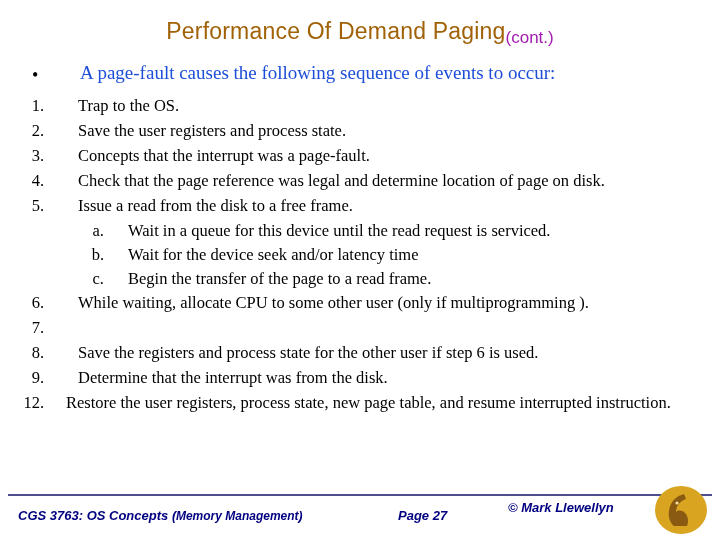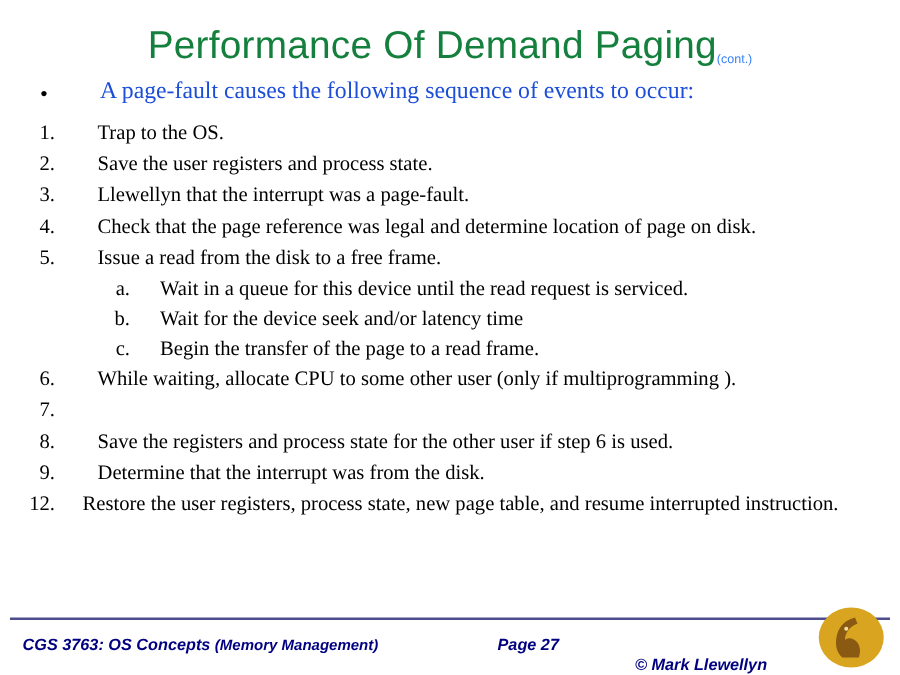--- a/index.html
+++ b/index.html
@@ -22,28 +22,28 @@
   .title-row {
     position: absolute;
     left: 0;
     top: 18px;
     width: 720px;
     text-align: center;
     white-space: nowrap;
   }
   .title-main {
     font-family: "Liberation Sans", sans-serif;
-    font-size: 31px;
-    color: #15803d;
+    font-size: 23px;
+    color: #a16207;
     letter-spacing: 0.2px;
   }
   .title-cont {
     font-family: "Liberation Sans", sans-serif;
-    font-size: 10px;
-    color: #3b82f6;
+    font-size: 17px;
+    color: #a21caf;
     vertical-align: baseline;
     position: relative;
     top: 4px;
     margin-left: 0;
   }
   .bullet-line {
     position: absolute;
     left: 0;
     top: 62px;
     width: 720px;
@@ -146,21 +146,21 @@
   .footer-center {
     position: absolute;
     left: 398px;
     top: 8px;
     white-space: nowrap;
     text-align: center;
   }
   .footer-right {
     position: absolute;
     left: 508px;
-    top: 24px;
+    top: 0;
     white-space: nowrap;
   }
   .logo {
     position: absolute;
     right: 12px;
     top: 485px;
     width: 54px;
     height: 50px;
   }
 </style>
@@ -183,21 +183,21 @@
     <div class="item">
       <span class="num">1.</span>
       <span class="txt">Trap to the OS.</span>
     </div>
     <div class="item">
       <span class="num">2.</span>
       <span class="txt">Save the user registers and process state.</span>
     </div>
     <div class="item">
       <span class="num">3.</span>
-      <span class="txt">Llewellyn that the interrupt was a page-fault.</span>
+      <span class="txt">Concepts that the interrupt was a page-fault.</span>
     </div>
     <div class="item">
       <span class="num">4.</span>
       <span class="txt">Check that the page reference was legal and determine location of page on disk.</span>
     </div>
     <div class="item">
       <span class="num">5.</span>
       <span class="txt">Issue a read from the disk to a free frame.</span>
     </div>
 

